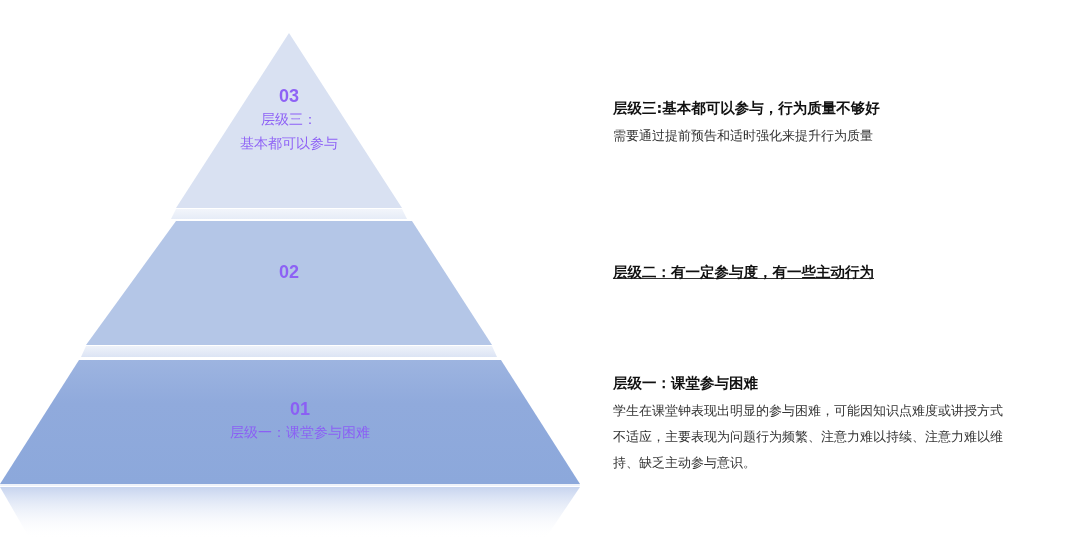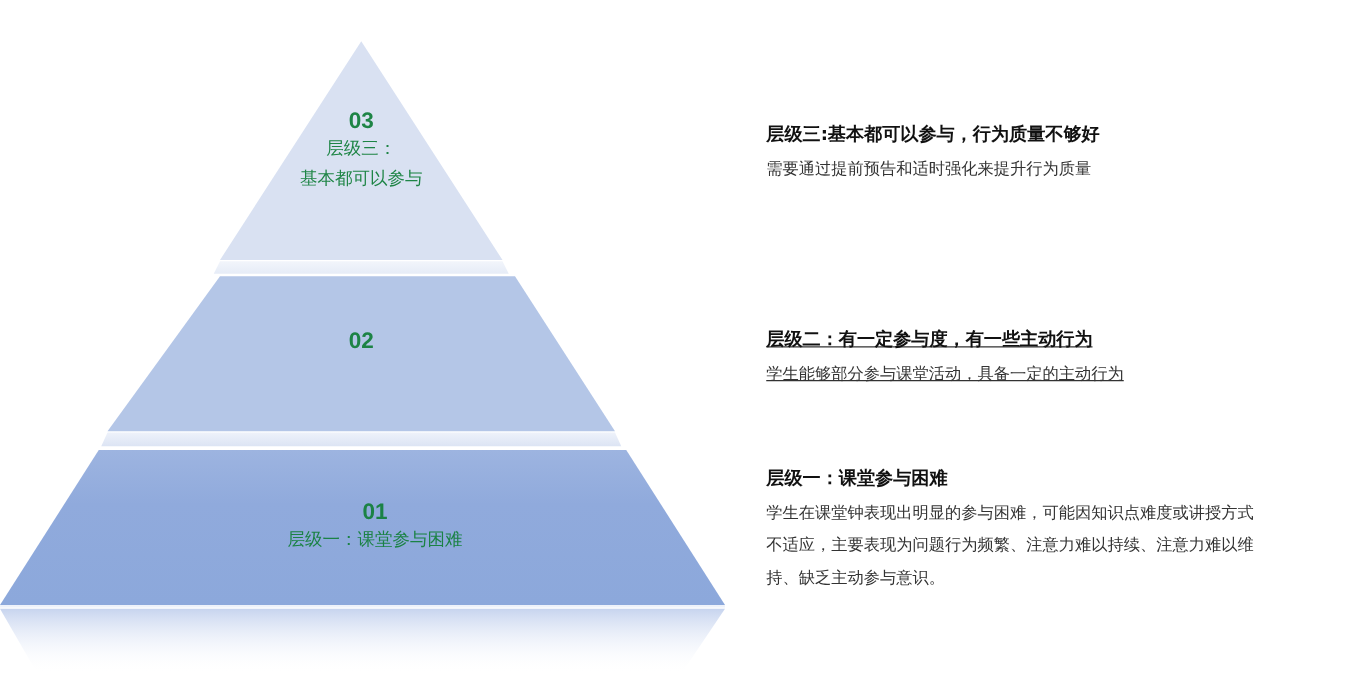--- a/index.html
+++ b/index.html
@@ -22,21 +22,21 @@
       height: 539px;
     }
     .pyramid svg {
       position: absolute;
       left: 0;
       top: 0;
     }
     .tier-label {
       position: absolute;
       text-align: center;
-      color: #15803d;
+      color: #8b5cf6;
       transform: translateX(-50%);
       white-space: nowrap;
     }
     .tier-num {
       display: block;
       font-family: "Liberation Sans", sans-serif;
       font-weight: bold;
       font-size: 18px;
       line-height: 22px;
       opacity: 0.95;
@@ -123,21 +123,20 @@
   </div>
 </div>
 
 <div class="desc-block" style="top:97px;">
   <div class="desc-title">层级三:基本都可以参与，行为质量不够好</div>
   <div class="desc-line">需要通过提前预告和适时强化来提升行为质量</div>
 </div>
 
 <div class="desc-block" style="top:261px;text-decoration:underline;">
   <div class="desc-title">层级二：有一定参与度，有一些主动行为</div>
-  <div class="desc-line">学生能够部分参与课堂活动，具备一定的主动行为</div>
 </div>
 
 <div class="desc-block" style="top:372px;">
   <div class="desc-title">层级一：课堂参与困难</div>
   <div class="desc-line">学生在课堂钟表现出明显的参与困难，可能因知识点难度或讲授方式</div>
   <div class="desc-line">不适应，主要表现为问题行为频繁、注意力难以持续、注意力难以维</div>
   <div class="desc-line">持、缺乏主动参与意识。</div>
 </div>
 
 </body></html>

